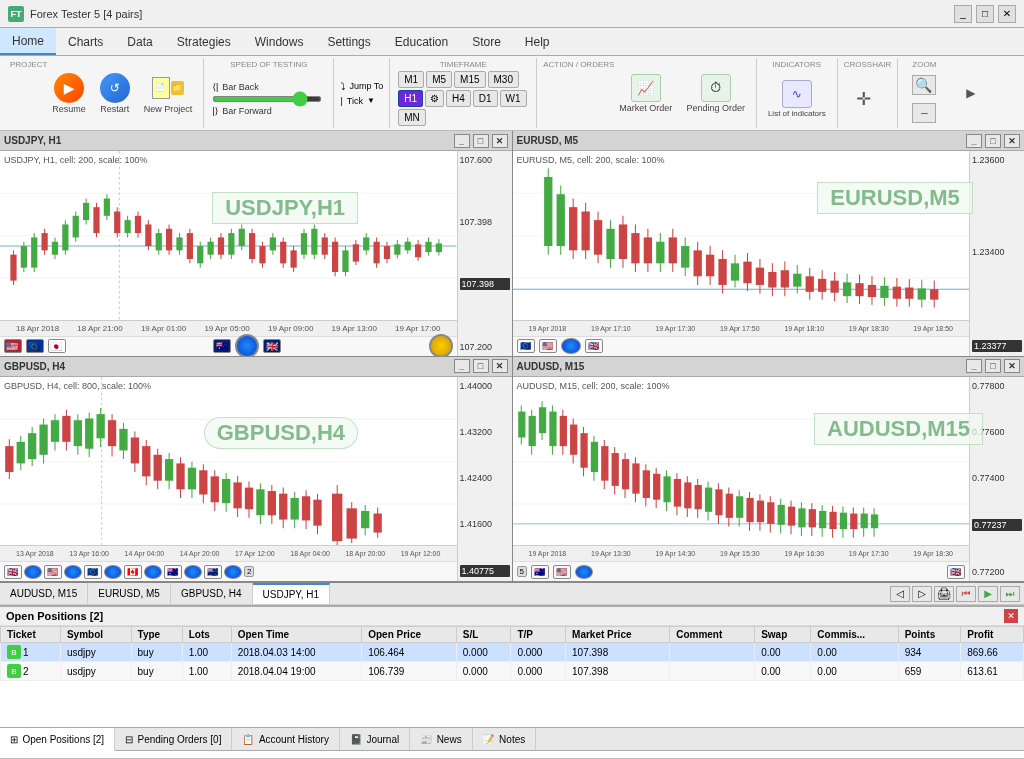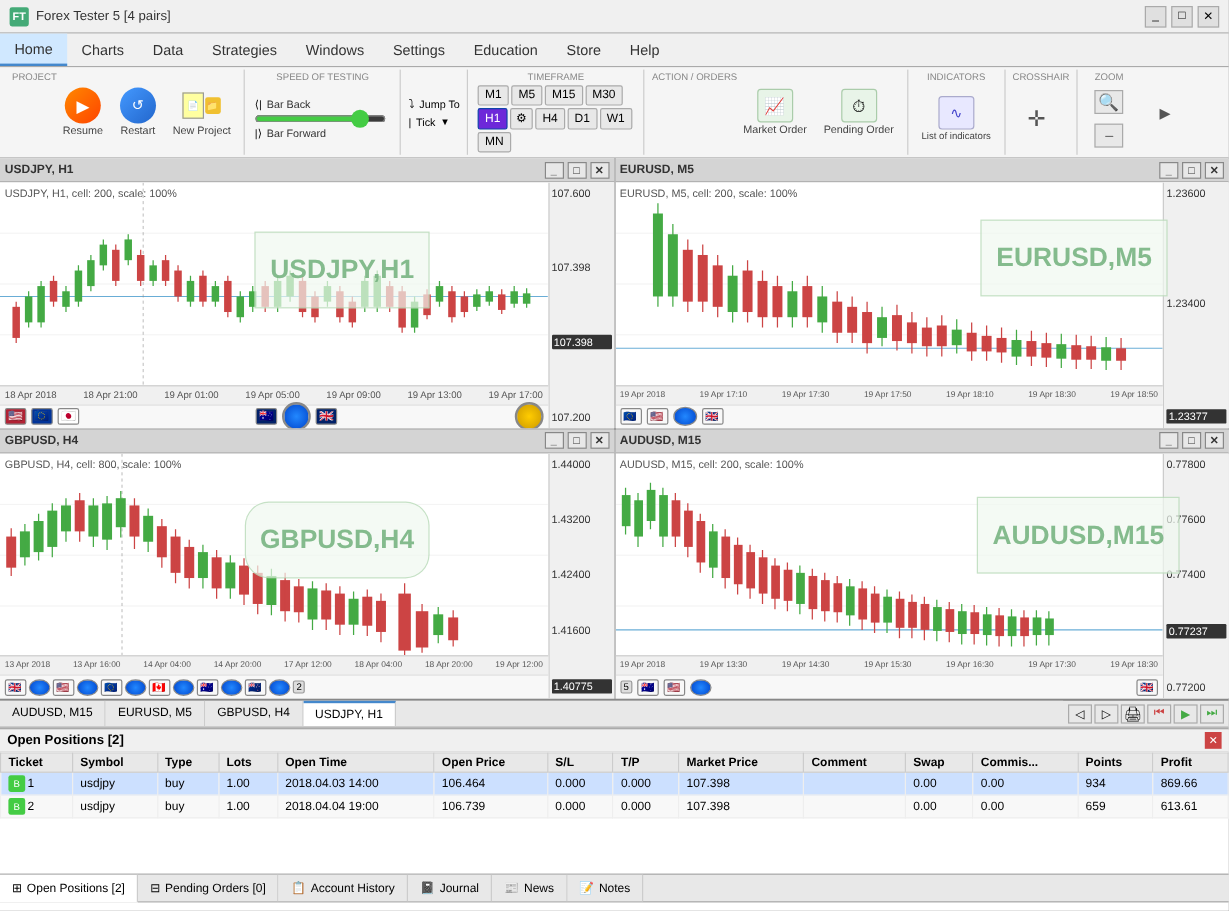--- a/index.html
+++ b/index.html
@@ -28,24 +28,24 @@
     .tf-btn.active { background: #6d28d9; color: white; border-color: #1144aa; }
     
     
     .charts-area { display: grid; grid-template-columns: 1fr 1fr; grid-template-rows: 1fr 1fr; height: 450px; background: #888; gap: 1px; }
     .chart-window { background: white; position: relative; overflow: hidden; }
     .chart-title-bar { background: #d4d4d4; height: 20px; display: flex; align-items: center; justify-content: space-between; padding: 0 4px; font-size: 10px; font-weight: bold; color: #333; border-bottom: 1px solid #aaa; }
     .chart-controls { display: flex; gap: 3px; }
     .chart-ctrl-btn { width: 16px; height: 14px; border: 1px solid #888; background: #e8e8e8; font-size: 9px; cursor: pointer; display: flex; align-items: center; justify-content: center; }
     .chart-body { position: relative; height: calc(100% - 20px); background: white; overflow: hidden; }
     .chart-info { position: absolute; top: 4px; left: 4px; font-size: 9px; color: #555; z-index: 5; }
-    .chart-label { position: absolute; right: 30%; top: 20%; font-size: 22px; font-weight: bold; color: rgba(150,200,160,0.85); background: rgba(240,248,240,0.7); padding: 18px 12px; border: 1px solid rgba(150,200,150,0.5); z-index: 5; }
+    .chart-label { position: absolute; right: 30%; top: 20%; font-size: 22px; font-weight: bold; color: rgba(150,200,160,0.85); background: rgba(240,248,240,0.7); padding: 2px 12px; border: 1px solid rgba(150,200,150,0.5); z-index: 5; }
     .chart-price-axis { position: absolute; right: 0; top: 0; width: 55px; height: 100%; background: #f0f0f0; border-left: 1px solid #ccc; display: flex; flex-direction: column; justify-content: space-between; padding: 4px 2px; font-size: 9px; color: #333; }
     .chart-price-highlight { background: #333; color: white; padding: 1px 2px; border-radius: 1px; font-size: 9px; }
-    .chart-time-axis { position: absolute; bottom: 20px; left: 0; right: 55px; height: 16px; background: #f0f0f0; border-top: 1px solid #ccc; display: flex; align-items: center; padding: 0 4px; font-size: 8px; color: #555; justify-content: space-between; }
+    .chart-time-axis { position: absolute; bottom: 20px; left: 0; right: 55px; height: 16px; background: #f0f0f0; border-top: 1px solid #ccc; display: flex; align-items: center; padding: 0 16px; font-size: 8px; color: #555; justify-content: space-between; }
     .chart-flags { position: absolute; bottom: 0; left: 0; right: 55px; height: 20px; background: #f8f8f8; border-top: 1px solid #ddd; display: flex; align-items: center; gap: 4px; padding: 0 4px; }
     .flag { width: 18px; height: 14px; border-radius: 2px; display: inline-block; }
     
     
     .candle-area { position: absolute; top: 0; left: 0; right: 55px; bottom: 36px; overflow: hidden; }
     
     
     .bottom-panel { background: white; border-top: 2px solid #aaa; height: 160px; }
     .bottom-tabs { display: flex; background: #e8e8e8; border-bottom: 1px solid #aaa; height: 24px; align-items: stretch; }
     .bottom-tab { padding: 0 10px; display: flex; align-items: center; font-size: 10px; border-right: 1px solid #ccc; cursor: pointer; background: #e8e8e8; gap: 4px; }

